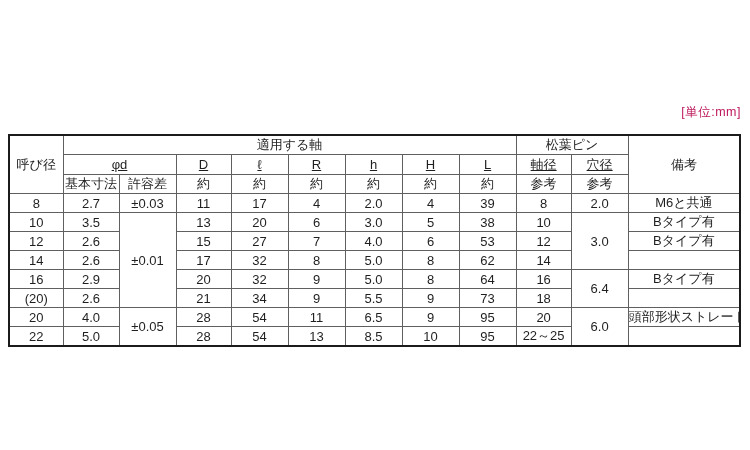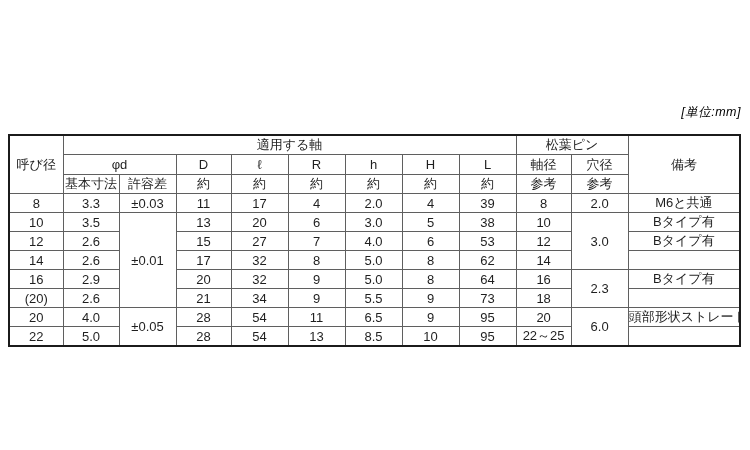--- a/index.html
+++ b/index.html
@@ -11,22 +11,21 @@
     background: #ffffff;
     overflow: hidden;
     color: #1f1f1f;
   }
   .unit-label {
     position: absolute;
     top: 104px;
     right: 9px;
     font-size: 12.5px;
     letter-spacing: 0.5px;
-    color: #000000;
-    font-style: italic;
+    color: #be185d;
   }
   table.spec {
     position: absolute;
     left: 8px;
     top: 134px;
     width: 731px;
     border-collapse: collapse;
     table-layout: fixed;
     border: 2px solid #1b1b1b;
     background: #ffffff;
@@ -36,21 +35,21 @@
     font-weight: normal;
     text-align: center;
     vertical-align: middle;
     padding: 0;
     font-size: 13px;
     color: #1f1f1f;
     white-space: nowrap;
     overflow: hidden;
   }
   tr.h1 { height: 17px; }
-  tr.h2 { height: 20px; }
+  tr.h2 { height: 20px; text-decoration: underline; }
   tr.h3 { height: 18px; padding-left: 28px; }
   tr.datarow { height: 19px; }
   th.small { font-size: 12px; }
 </style>
 </head>
 <body>
 
 <div class="screen">
 
   <div class="unit-label">[単位:mm]</div>
@@ -99,21 +98,21 @@
       <th>約</th>
       <th>約</th>
       <th>約</th>
       <th>約</th>
       <th>参考</th>
       <th>参考</th>
     </tr>
 
     <tr class="datarow">
       <td>8</td>
-      <td>3.3</td>
+      <td>2.7</td>
       <td>±0.03</td>
       <td>11</td>
       <td>17</td>
       <td>4</td>
       <td>2.0</td>
       <td>4</td>
       <td>39</td>
       <td>8</td>
       <td>2.0</td>
       <td>M6と共通</td>
@@ -163,21 +162,21 @@
     <tr class="datarow">
       <td>16</td>
       <td>2.9</td>
       <td>20</td>
       <td>32</td>
       <td>9</td>
       <td>5.0</td>
       <td>8</td>
       <td>64</td>
       <td>16</td>
-      <td rowspan="2">2.3</td>
+      <td rowspan="2">6.4</td>
       <td>Bタイプ有</td>
     </tr>
 
     <tr class="datarow">
       <td>(20)</td>
       <td>2.6</td>
       <td>21</td>
       <td>34</td>
       <td>9</td>
       <td>5.5</td>

